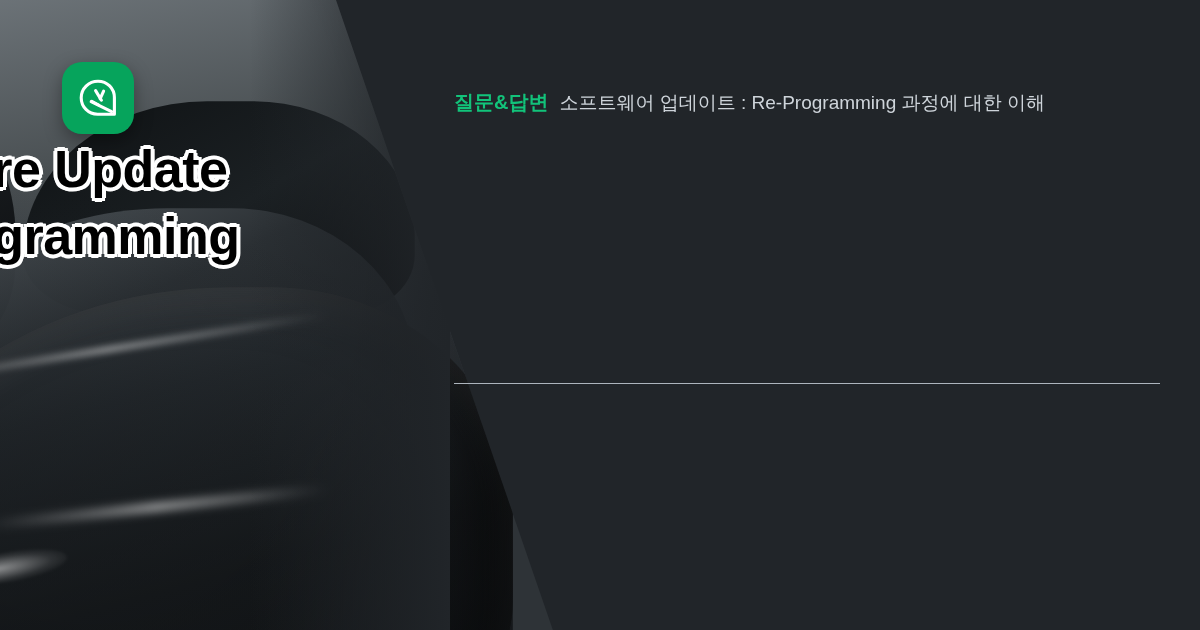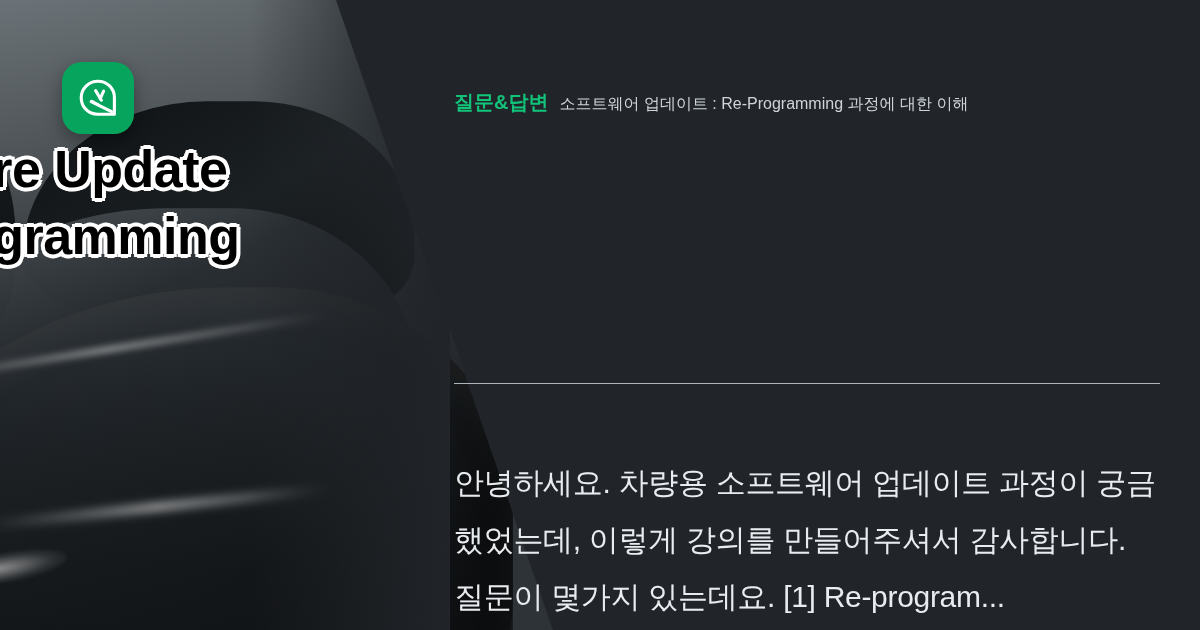--- a/index.html
+++ b/index.html
@@ -193,21 +193,21 @@
     overflow: hidden;
   }
   .eyebrow-badge {
     color: #12c37a;
     font-size: 20px;
     font-weight: 700;
     flex: 0 0 auto;
   }
   .eyebrow-label {
     color: #ced4da;
-    font-size: 16px;
+    font-size: 19px;
     font-weight: 400;
     flex: 0 1 auto;
     overflow: hidden;
     text-overflow: ellipsis;
   }
   .headline {
     position: absolute;
     top: 118px;
     left: 0;
     width: 700px;
@@ -277,16 +277,15 @@
   <div class="content">
 
     <div class="eyebrow">
       <span class="eyebrow-badge">질문&amp;답변</span>
       <span class="eyebrow-label">소프트웨어 업데이트 : Re-Programming 과정에 대한 이해</span>
     </div>
 
 
     <div class="rule"></div>
 
-    <p class="excerpt">안녕하세요. 차량용 소프트웨어 업데이트 과정이 궁금했었는데, 이렇게 강의를 만들어주셔서 감사합니다. 질문이 몇가지 있는데요. [1] Re-program...</p>
 
   </div>
 </div>
 
 </body></html>

